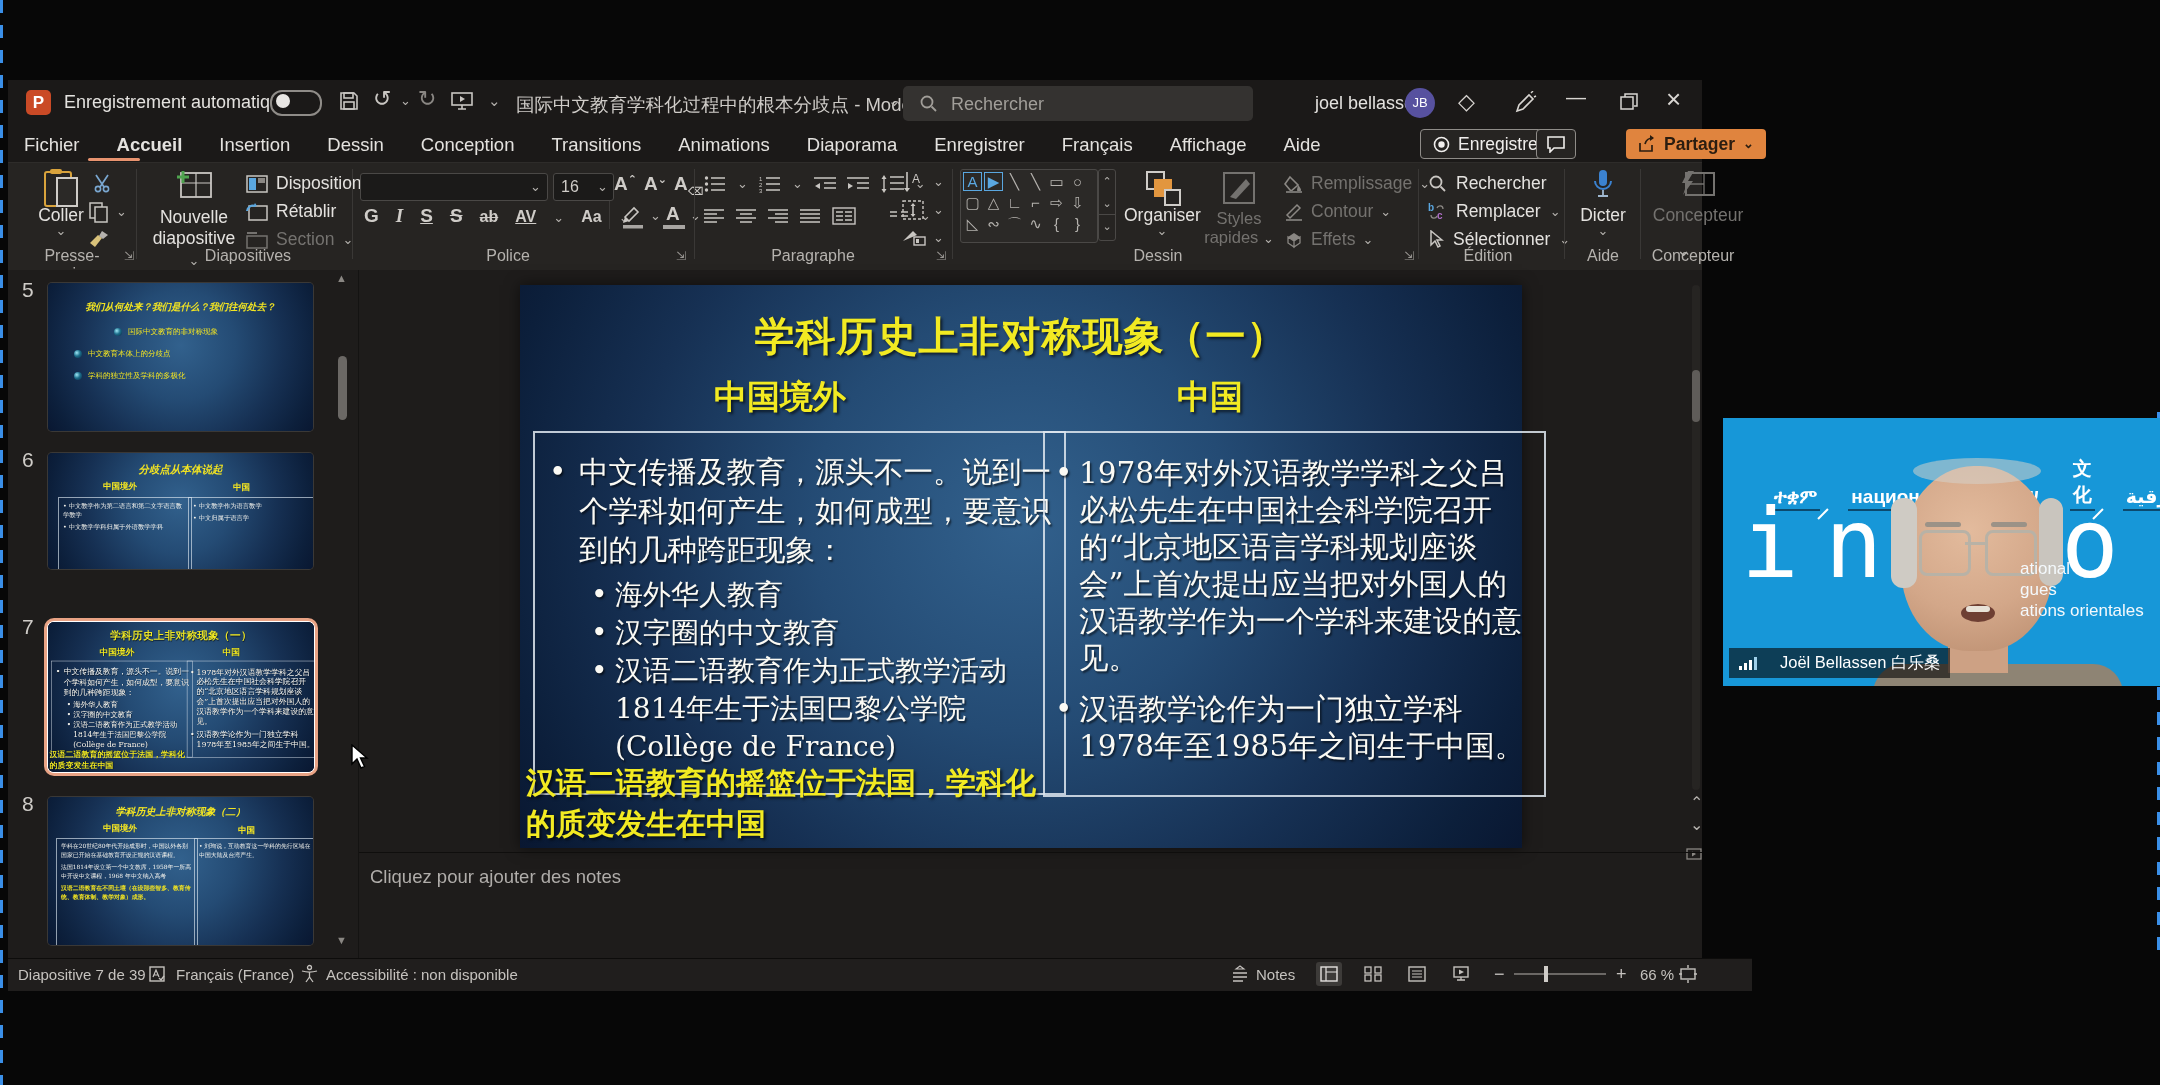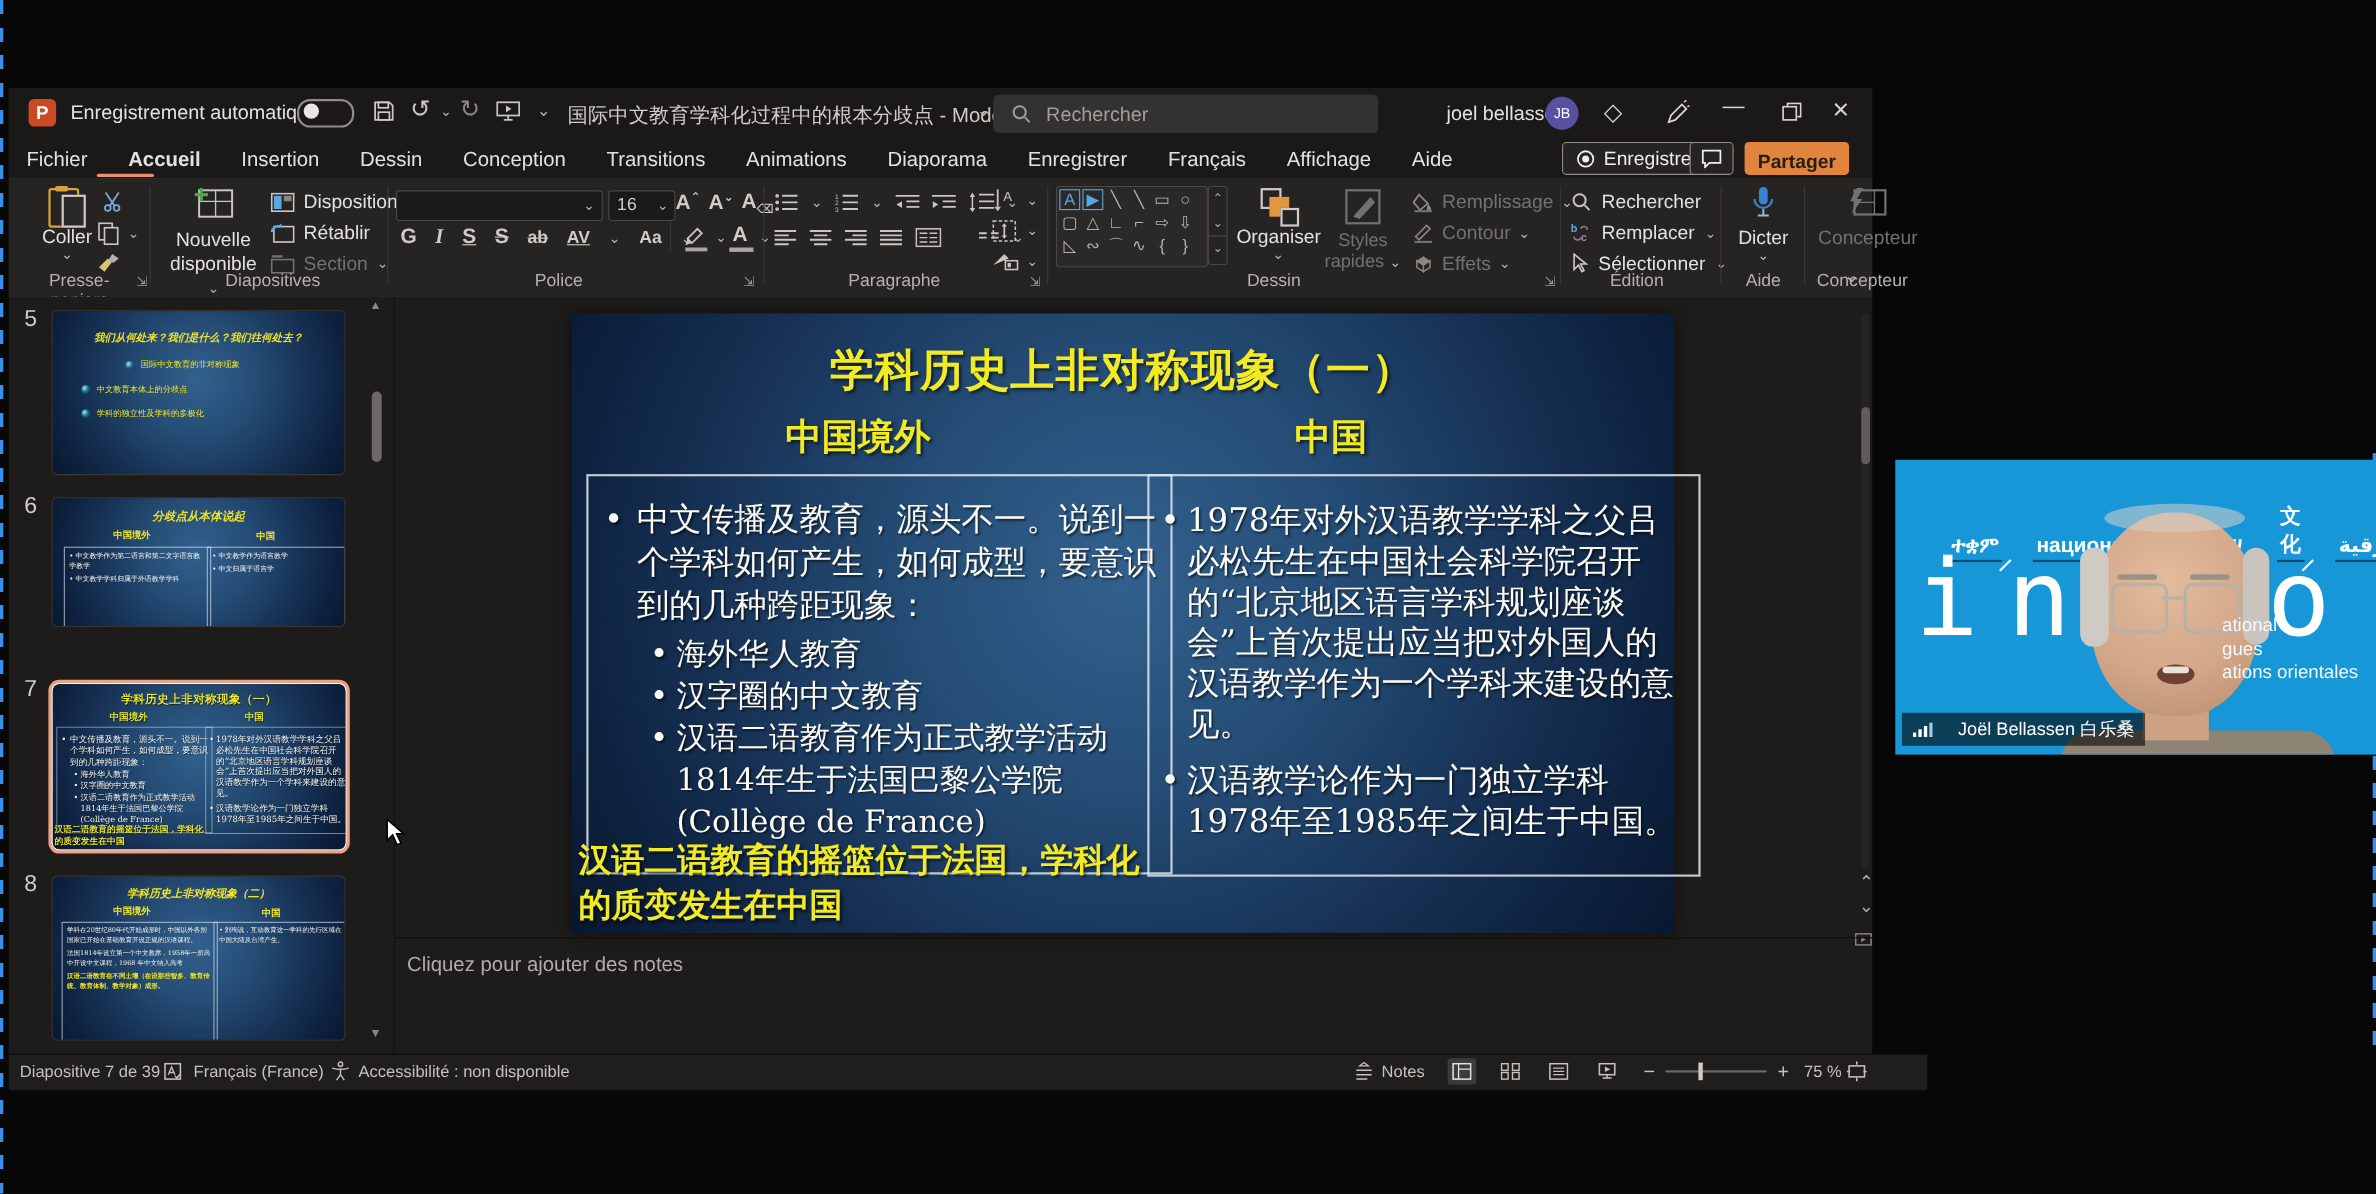--- a/index.html
+++ b/index.html
@@ -173,21 +173,21 @@
           <circle cx="8.5" cy="8.5" r="7" fill="none" stroke="#f0eeec" stroke-width="1.6"></circle>
           <circle cx="8.5" cy="8.5" r="3.2" fill="#f0eeec"></circle>
         </svg>
       <span>Enregistrer</span>
     </button>
     <button class="pillbtn abs" style="left:1528px;top:2px;width:40px;justify-content:center;padding:0;">
       <svg width="20" height="18" viewBox="0 0 20 18">
           <path d="M2 2h16v11H8l-4 4v-4H2z" fill="none" stroke="#f0eeec" stroke-width="1.6"></path>
         </svg>
     </button>
-    <button id="share-btn" class="pillbtn abs" style="left:1578px;top:2px;flex-direction:column;">
+    <button id="share-btn" class="pillbtn abs" style="left:1618px;top:2px;">
       <svg width="18" height="18" viewBox="0 0 18 18">
           <path d="M2 8v8h12v-6" fill="none" stroke="#2b1d10" stroke-width="1.7"></path>
           <path d="M7 9c1-4 4-6 8-6" fill="none" stroke="#2b1d10" stroke-width="1.7"></path>
           <path d="M12 0l4 3-4 3z" fill="#2b1d10"></path>
         </svg>
       <span>Partager</span>
       <span class="chev" style="color:#2b1d10;">⌄</span>
     </button>
   </div>
 
@@ -228,21 +228,21 @@
 
     <div class="abs" style="left:140px;top:6px;width:92px;text-align:center;">
       <span style="display:inline-block">
         <svg width="38" height="34" viewBox="0 0 38 34">
             <rect x="6" y="4" width="30" height="24" fill="none" stroke="#c9c6c2" stroke-width="1.8"></rect>
             <path d="M21 4v24M6 14h30" stroke="#c9c6c2" stroke-width="1.2"></path>
             <path d="M8 2v12M2 8h12" stroke="#4fa34f" stroke-width="3"></path>
           </svg>
       </span>
       <div class="rbtn-txt">Nouvelle</div>
-      <div class="rbtn-txt"><span>disponible</span> <span class="chev">⌄</span></div>
+      <div class="rbtn-txt"><span>diapositive</span> <span class="chev">⌄</span></div>
     </div>
     <div class="abs" style="left:238px;top:10px;display:flex;gap:8px;align-items:center;">
       <svg width="22" height="18" viewBox="0 0 22 18">
           <rect x="1" y="1" width="20" height="16" fill="none" stroke="#c9c6c2" stroke-width="1.5"></rect>
           <rect x="3" y="3" width="7" height="12" fill="#5aa7e0"></rect>
           <rect x="12" y="3" width="7" height="5" fill="#8a8783"></rect>
         </svg>
       <span class="rbtn-txt">Disposition</span>
       <span class="chev">⌄</span>
     </div>
@@ -677,21 +677,21 @@
           <rect x="2" y="1" width="14" height="10" fill="none" stroke="#c5c2be" stroke-width="1.4"></rect>
           <path d="M7 3.5l5 2.5-5 2.5z" fill="#c5c2be"></path>
           <path d="M9 11v3M5 14h8" stroke="#c5c2be" stroke-width="1.3"></path>
         </svg>
     </div>
 
     <span class="abs st" style="left:1486px;top:5px;font-size:18px;">−</span>
     <div class="abs" style="left:1506px;top:14px;width:92px;height:2px;background:#6b6865;"></div>
     <div class="abs" style="left:1536px;top:7px;width:4px;height:16px;background:#cfccc8;"></div>
     <span class="abs st" style="left:1608px;top:5px;font-size:18px;">+</span>
-    <span class="abs st" style="left:1632px;top:7px;">75 %</span>
+    <span class="abs st" style="left:1632px;top:7px;">66 %</span>
     <span class="abs" style="left:1670px;top:5px;">
       <svg width="20" height="20" viewBox="0 0 20 20">
           <rect x="3" y="5" width="14" height="10" fill="none" stroke="#c5c2be" stroke-width="1.4"></rect>
           <path d="M10 1v3M10 16v3M1 10h3M16 10h3" stroke="#c5c2be" stroke-width="1.4"></path>
         </svg>
     </span>
   </div>
 </div>
 
 <div id="video" class="abs">

